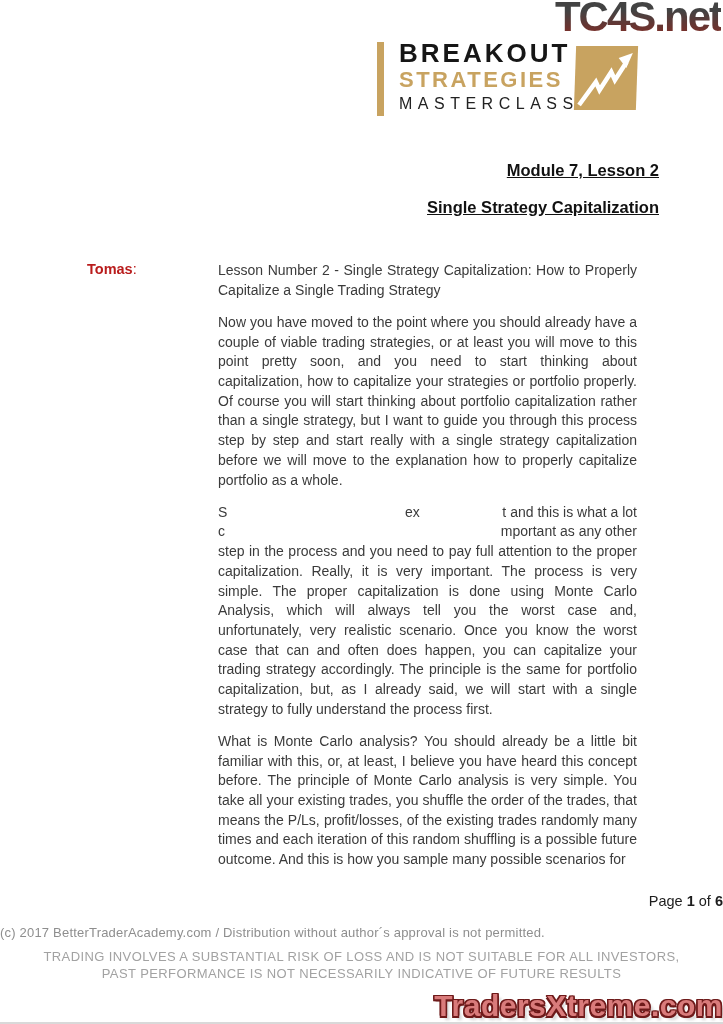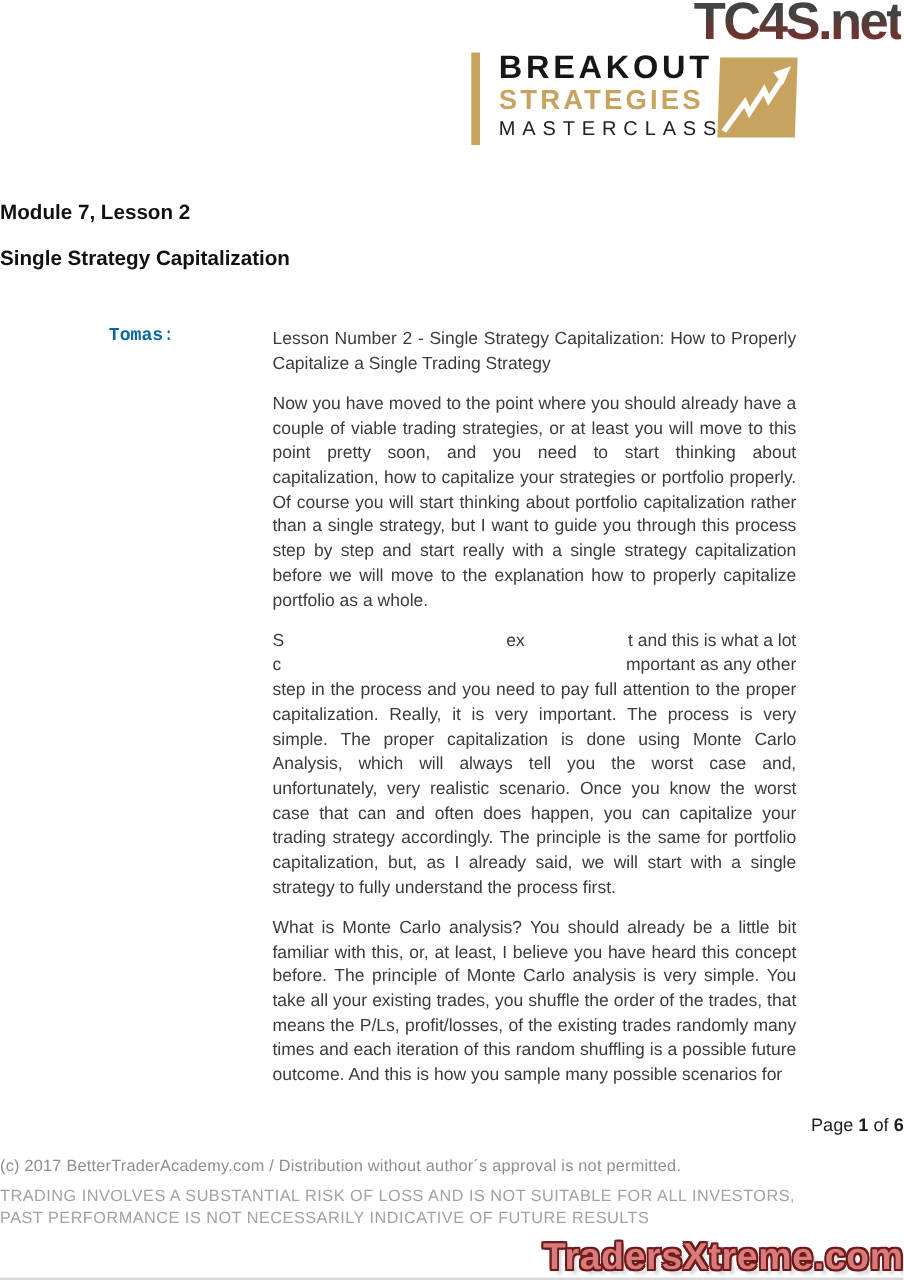--- a/index.html
+++ b/index.html
@@ -25,27 +25,27 @@
   .logo { position:absolute; left:377px; top:40px; display:flex; align-items:flex-start; }
   .logo-bar { width:7px; height:74px; background:#c8a360; margin-top:2px; }
   .logo-text { margin-left:15px; width:170px; }
   .logo-l1 { font-size:26px; font-weight:bold; letter-spacing:3px; color:#161616; line-height:1.0; }
   .logo-l2 { font-size:22px; font-weight:bold; letter-spacing:2.5px; color:#c8a360; line-height:1.1; margin-top:2px; }
   .logo-l3 { font-size:16px; font-weight:400; letter-spacing:5.5px; color:#222; line-height:1.1; margin-top:3px; }
   .logo-square { width:62px; height:64px; background:#c8a360; margin-left:6px; margin-top:6px; transform:skewX(-2deg); }
   .logo-square svg { display:block; }
 
   
-  .title1, .title2 { position:absolute; left:0; width:659px; text-align:left; font-weight:bold; color:#111; font-size:16.5px; }
+  .title1, .title2 { position:absolute; left:0; width:659px; text-align:right; font-weight:bold; color:#111; font-size:16.5px;text-decoration:underline; }
   .title1 { top:161px; }
   .title2 { top:198px; }
 
   
   .transcript { position:absolute; left:87px; top:261px; width:552px; }
-  .speaker { position:absolute; left:0; top:0; font-size:14.5px; color:#0369a1;font-family:Liberation Mono, monospace; }
+  .speaker { position:absolute; left:0; top:0; font-size:14.5px; color:#b91c1c; }
   .speaker b { font-weight:bold; }
   .content { margin-left:131px; width:419px; font-size:14px; line-height:19.7px; color:#3b3b3b; }
   .content p { text-align:justify; margin:0 0 12.5px 0; }
   .content p:last-child { margin-bottom:0; }
 
   .p3 { position:relative; margin-bottom:12.5px; }
   .cov-line { position:relative; height:19.7px; }
   .cov-line .frag-left  { position:absolute; left:0; }
   .cov-line .frag-mid   { position:absolute; left:187px; }
   .cov-line .frag-right { position:absolute; right:0; }
@@ -68,21 +68,21 @@
       -webkit-background-clip:text; background-clip:text;
       color:transparent;
     }
   }
 
   
   .pagenum { position:absolute; top:893px; left:0; width:723px; text-align:right; font-size:14.5px; color:#1d1d1d; }
   .pagenum b { font-weight:bold; }
   .copyright { position:absolute; top:925px; left:0; width:723px; text-align:left;
     font-size:13px; letter-spacing:.2px; color:#8e8e8e; }
-  .disclaimer { position:absolute; top:949px; left:0; width:723px; text-align:left;
+  .disclaimer { position:absolute; top:949px; left:0; width:723px; text-align:center;
     font-size:13px; letter-spacing:.4px; color:#a2a2a2; line-height:16.5px; }
 
   .txtreme {
     position:absolute; bottom:3px; right:0px;
     font-size:30px; font-weight:bold; letter-spacing:.5px; line-height:1;
     color:#d97b7b;
     text-shadow:
       -1.5px -1.5px 0 #6e1a1a, 1.5px -1.5px 0 #6e1a1a,
       -1.5px 1.5px 0 #6e1a1a, 1.5px 1.5px 0 #6e1a1a,
       0 -1.5px 0 #6e1a1a, 0 1.5px 0 #6e1a1a,

